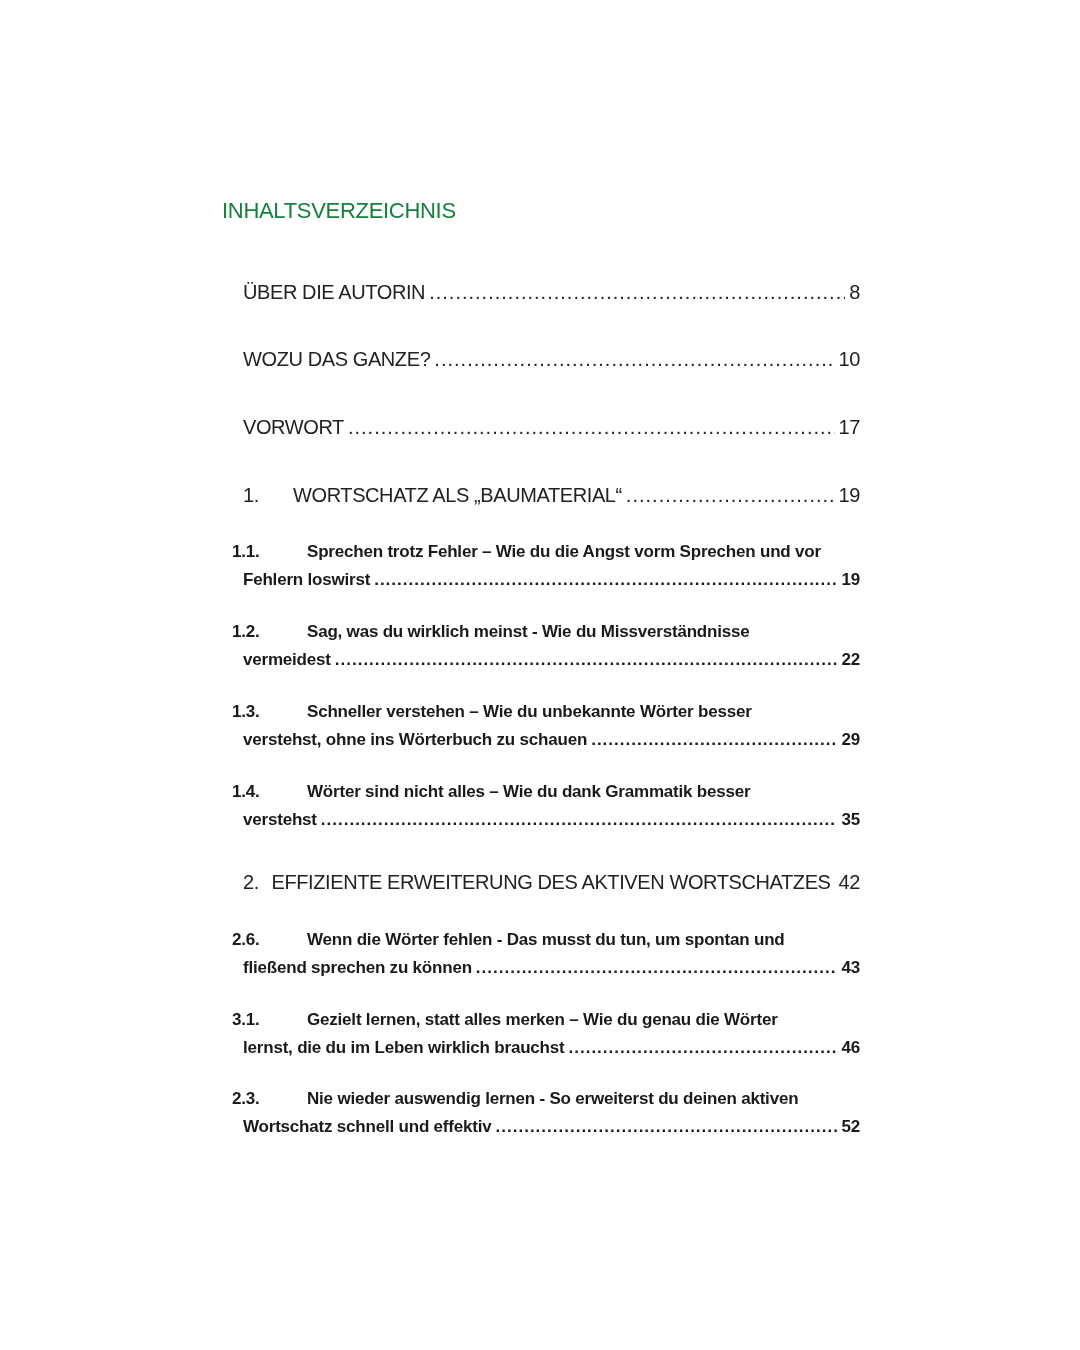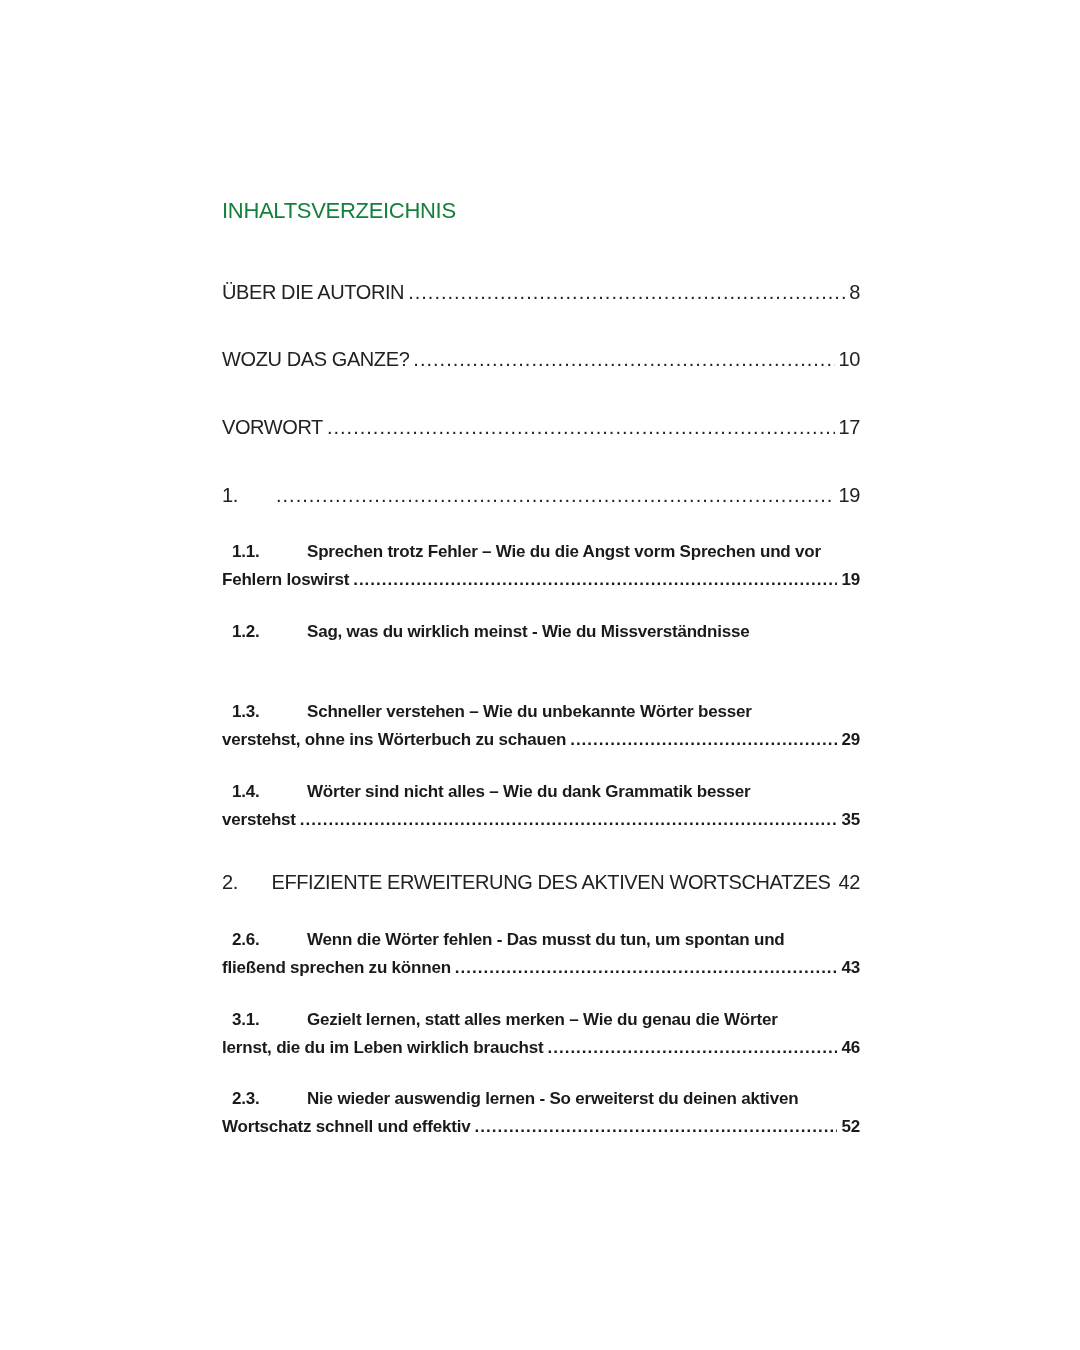--- a/index.html
+++ b/index.html
@@ -2,21 +2,21 @@
 <html><head>
 <meta charset="utf-8">
 <style>
   html, body { margin: 0; padding: 0; background: #ffffff; }
   body { width: 1080px; height: 1350px; position: relative; overflow: hidden;
          font-family: "Liberation Sans", "DejaVu Sans", sans-serif; color: #1a1a1a; }
   .page { position: absolute; left: 222px; top: 0; width: 638px; }
   .title { position: absolute; top: 198px; left: 0; font-size: 22px; letter-spacing: -0.3px;
            color: #15803d; white-space: nowrap; }
   .entry { position: absolute; left: 0; width: 638px; }
-  .line { display: flex; align-items: baseline; white-space: nowrap; overflow: hidden; }
+  .line { display: flex; align-items: baseline; white-space: nowrap; overflow: hidden; margin-left: 21px; }
   .lvl0 { font-size: 20px; letter-spacing: -0.4px; color: #222; }
   .lvl1 { font-size: 17px; font-weight: bold; letter-spacing: -0.2px; color: #1a1a1a; }
   .num0 { display: inline-block; width: 50px; }
   .num1 { display: inline-block; width: 75px; margin-left: 10px; }
   .leader { flex: 1; overflow: hidden; margin: 0 4px; }
   .leader::before { content: "........................................................................................................................................................................................................................................"; letter-spacing: 1px; }
   .page-num { text-align: right; }
   .first-line { white-space: nowrap; }
 </style>
 </head>
@@ -42,34 +42,40 @@
       <div class="entry lvl0" style="top: 416px;">
         <div class="line">
           <span>VORWORT</span>
           <span class="leader"></span>
           <span class="page-num">17</span>
         </div>
       </div>
       <div class="entry lvl0" style="top: 484px;">
         <div class="line">
           <span class="num0">1.</span>
+          <span>WORTSCHATZ ALS „BAUMATERIAL“</span>
           <span class="leader"></span>
           <span class="page-num">19</span>
         </div>
       </div>
       <div class="entry lvl1" style="top: 538px; line-height: 28px;">
         <div class="first-line"><span class="num1">1.1.</span><span>Sprechen trotz Fehler – Wie du die Angst vorm Sprechen und vor</span></div>
         <div class="line">
           <span>Fehlern loswirst</span>
           <span class="leader"></span>
           <span class="page-num">19</span>
         </div>
       </div>
       <div class="entry lvl1" style="top: 618px; line-height: 28px;">
         <div class="first-line"><span class="num1">1.2.</span><span>Sag, was du wirklich meinst - Wie du Missverständnisse</span></div>
+        <div class="line">
+          <span>vermeidest</span>
+          <span class="leader"></span>
+          <span class="page-num">22</span>
+        </div>
       </div>
       <div class="entry lvl1" style="top: 698px; line-height: 28px;">
         <div class="first-line"><span class="num1">1.3.</span><span>Schneller verstehen – Wie du unbekannte Wörter besser</span></div>
         <div class="line">
           <span>verstehst, ohne ins Wörterbuch zu schauen</span>
           <span class="leader"></span>
           <span class="page-num">29</span>
         </div>
       </div>
       <div class="entry lvl1" style="top: 778px; line-height: 28px;">

